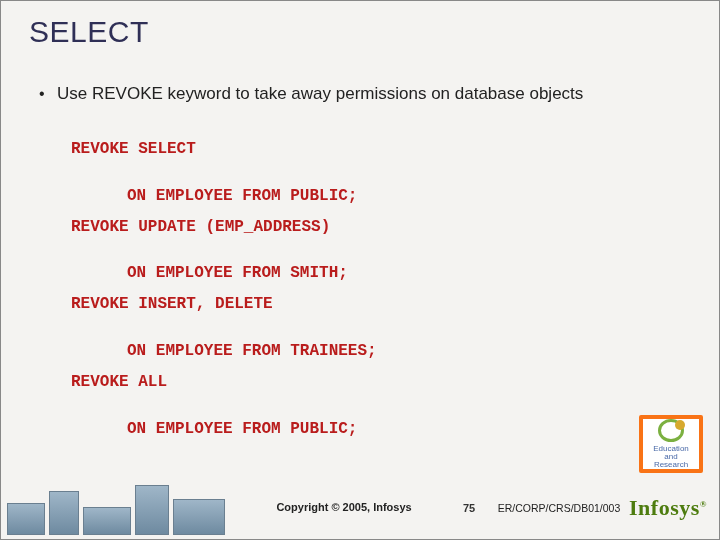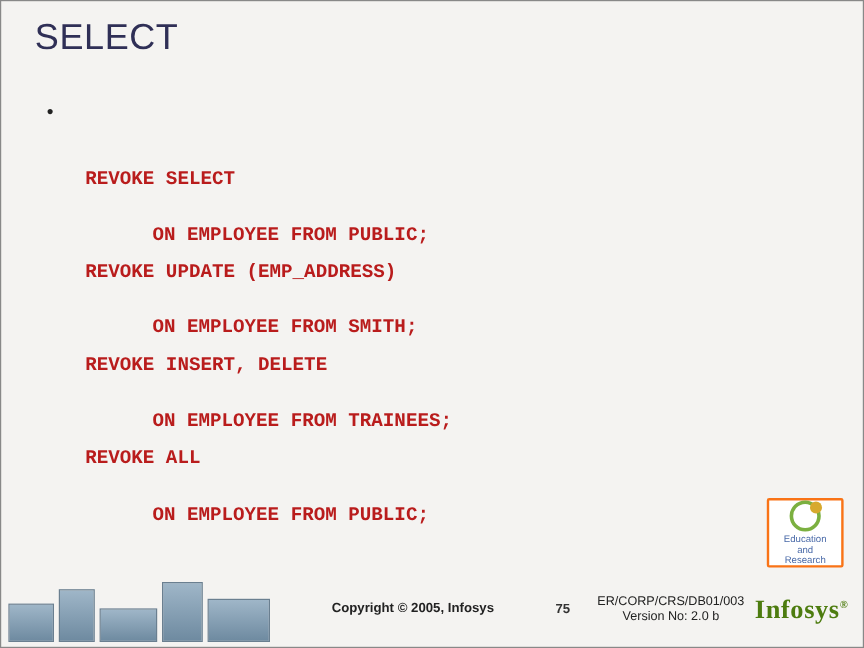--- a/index.html
+++ b/index.html
@@ -81,21 +81,21 @@
     color: #4d7c0f;
     font-weight: 600;
     letter-spacing: 0.5px;
     position: relative;
   }
   .infosys .reg { font-size: 9px; vertical-align: super; }
   .edu-badge {
     position: absolute;
     right: 16px; bottom: 66px;
     width: 64px; height: 58px;
-    border: 2px solid #f97316;
+    border: 4px solid #f97316;
     border-radius: 2px;
     background: #fff;
     display: flex; flex-direction: column; align-items: center; justify-content: space-between;
     font-size: 8px; color: #4a6aa8; line-height: 1;
   }
   .edu-badge .ring {
     width: 26px; height: 26px; border: 3px solid #7bb040; border-radius: 50%;
     position: relative; margin-bottom: 3px;
   }
   .edu-badge .ring::after {
@@ -105,20 +105,21 @@
 </style>
 </head>
 <body>
 
 <div class="slide">
 
   <div class="title">SELECT</div>
 
   <div class="bullet-row">
     <div class="bullet-dot">•</div>
+    <div class="bullet-text">Use REVOKE keyword to take away permissions on database objects</div>
   </div>
 
   <div class="code-block">
     <div class="stmt">REVOKE SELECT</div>
     <div class="cont">ON EMPLOYEE FROM PUBLIC;</div>
     <div class="stmt">REVOKE UPDATE (EMP_ADDRESS)</div>
     <div class="cont">ON EMPLOYEE FROM SMITH;</div>
     <div class="stmt">REVOKE INSERT, DELETE</div>
     <div class="cont">ON EMPLOYEE FROM TRAINEES;</div>
     <div class="stmt">REVOKE ALL</div>
@@ -139,21 +140,20 @@
       <div class="bldg" style="width:48px;height:28px"></div>
       <div class="bldg" style="width:34px;height:50px"></div>
       <div class="bldg" style="width:52px;height:36px"></div>
     </div>
     <div class="footer-center">
       <div>Copyright © 2005, Infosys</div>
     </div>
     <div class="footer-page">75</div>
     <div class="footer-doc">
       <div>ER/CORP/CRS/DB01/003</div>
-      <div>Version No: 2.0 b</div>
     </div>
     <div class="footer-logo">
       <span class="infosys">
         <span>Infosys</span><span class="reg">®</span>
       </span>
     </div>
   </div>
 
 </div>
 

